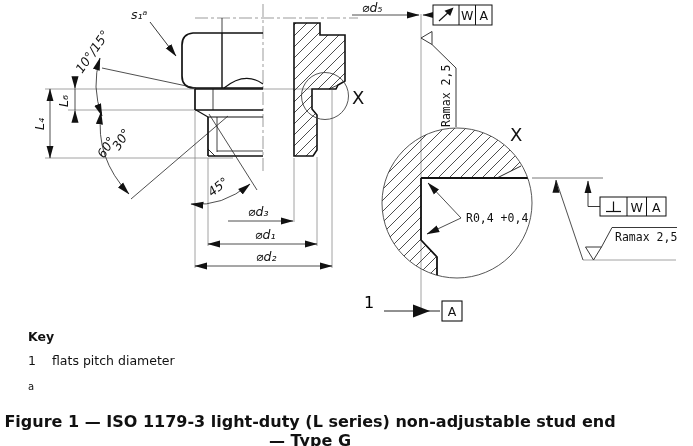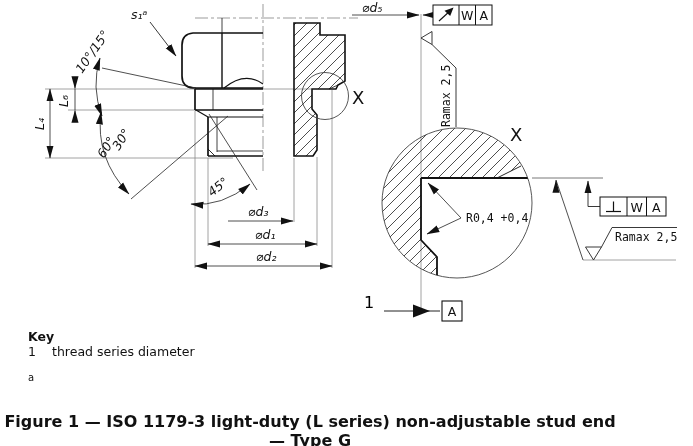--- a/index.html
+++ b/index.html
@@ -4,21 +4,21 @@
 <style>
   html,body{margin:0;padding:0;background:#fff;}
   #stage{position:relative;width:693px;height:446px;background:#fff;overflow:hidden;
          font-family:"DejaVu Sans","Liberation Sans",sans-serif;color:#111;}
   #stage svg{position:absolute;left:0;top:0;}
   .dimtxt{font:italic 12.5px "DejaVu Sans",sans-serif;fill:#111;}
   .plaintxt{font:12.5px "DejaVu Sans",sans-serif;fill:#111;}
   .ramax{font:11.5px "DejaVu Sans Mono","Liberation Mono",monospace;fill:#111;}
   .bigx{font:18px "DejaVu Sans",sans-serif;fill:#111;}
   .key-block{position:absolute;left:28px;top:329px;width:420px;font-size:12.5px;color:#111;}
-  .key-heading{font-weight:bold;}
+  .key-heading{font-weight:bold;margin-bottom:9px;}
   .key-item{display:flex;margin-bottom:16px;}
   .key-item .num{width:24px;}
   .key-footnote{display:flex;}
   .key-footnote .marker{width:24px;font-size:10px;vertical-align:super;position:relative;top:-3px;}
   .caption{position:absolute;left:0;top:412px;width:620px;text-align:center;
            font-weight:bold;font-size:16px;color:#111;}
 </style>
 </head>
 <body>
 
@@ -186,21 +186,21 @@
     <rect x="442" y="301" width="20" height="20" fill="#fff" stroke="#111" stroke-width="1.1"></rect>
     <text class="plaintxt" x="452" y="315.5" text-anchor="middle">A</text>
   </g>
   <text x="364" y="308" style="font:16px 'DejaVu Sans',sans-serif">1</text>
 </svg>
 
   <div class="key-block">
     <div class="key-heading">Key</div>
     <div class="key-item">
       <span class="num">1</span>
-      <span>thread series diameter</span>
+      <span>flats pitch diameter</span>
     </div>
     <div class="key-footnote">
       <span class="marker">a</span>
     </div>
   </div>
   <div class="caption">Figure 1 — ISO 1179-3 light-duty (L series) non-adjustable stud end — Type G</div>
 
 </div>
 
 </body></html>

